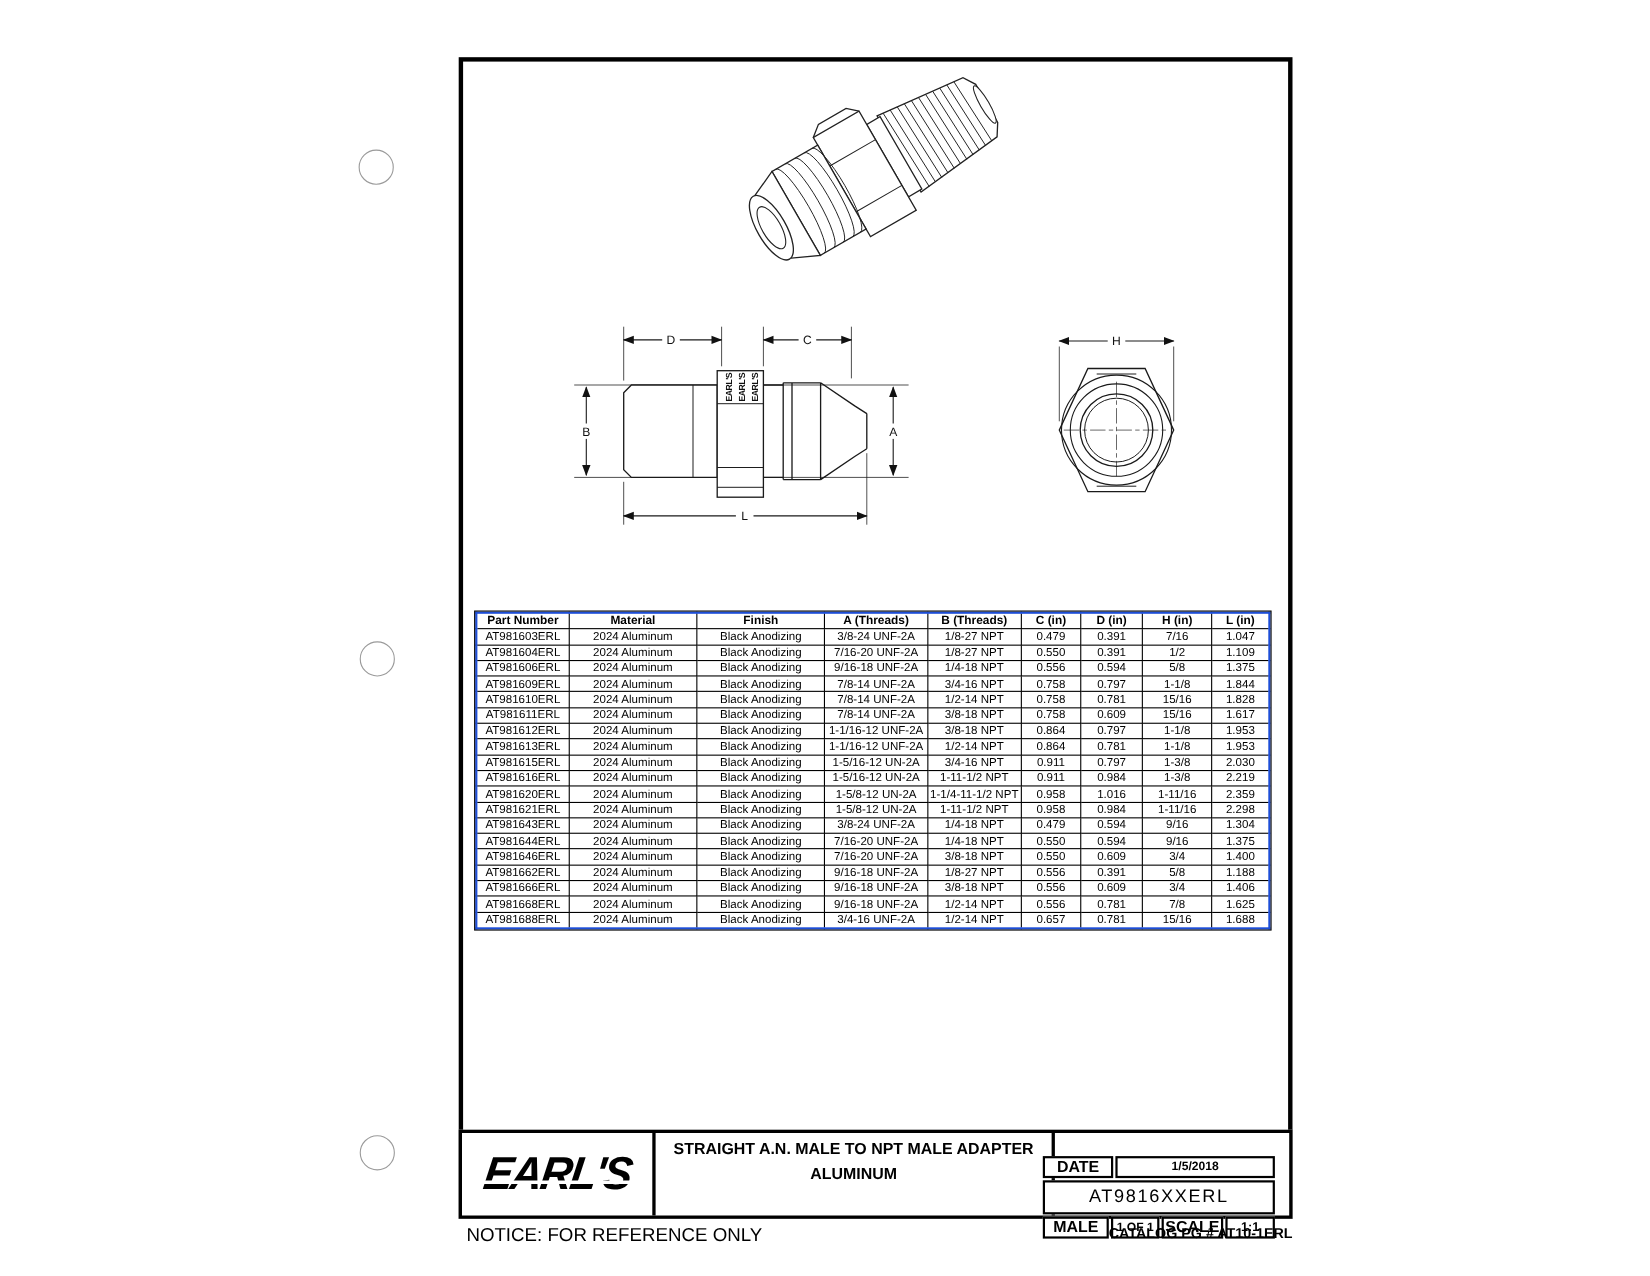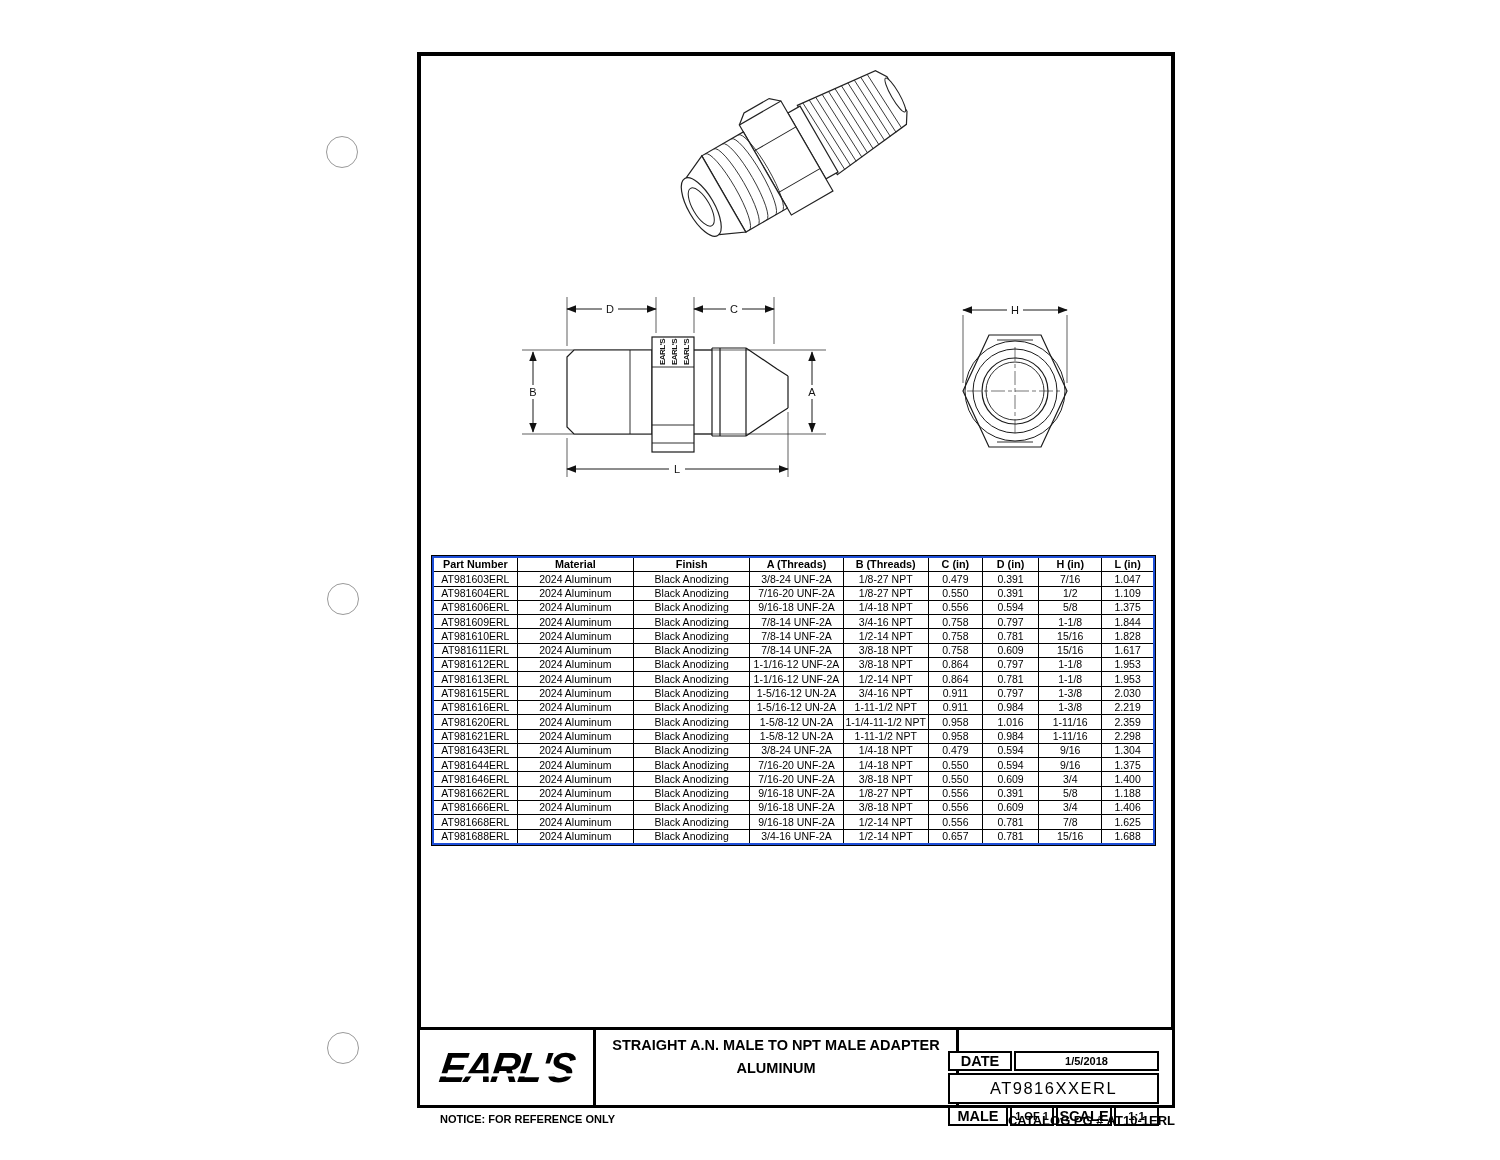--- a/index.html
+++ b/index.html
@@ -40,21 +40,21 @@
   .tb-box{border:2.5px solid #000;margin:1px;display:flex;align-items:center;justify-content:center;
         box-sizing:border-box;background:#fff;}
   .tb-date-label{width:64px;height:20px;font-weight:bold;font-size:14.5px;}
   .tb-date-value{flex:1;height:20px;font-weight:bold;font-size:11px;}
   .tb-part{flex:1;height:31px;font-size:16.5px;letter-spacing:1.5px;}
   .tb-sheet-label{width:60px;height:20px;font-weight:bold;font-size:14.5px;}
   .tb-sheet-value{width:44px;height:20px;font-weight:bold;font-size:11px;}
   .tb-scale-label{width:56px;height:20px;font-weight:bold;font-size:14.5px;}
   .tb-scale-value{flex:1;height:20px;font-weight:bold;font-size:11.5px;text-align:right;}
 
-  .notice{position:absolute;left:440px;top:1113px;font-size:11px;font-weight:bold;}
+  .notice{position:absolute;left:424px;top:1113px;font-size:17px;font-weight:normal;}
   .catalog{position:absolute;right:325px;top:1113px;font-size:13px;font-weight:bold;}
 
   .dimtext{font-family:"Liberation Sans", sans-serif;font-size:11px;fill:#111;}
   .stamp{font-family:"Liberation Sans", sans-serif;font-size:8px;font-weight:bold;fill:#111;letter-spacing:-0.5px;}
 </style>
 </head>
 <body>
 
 <div class="page">
 

